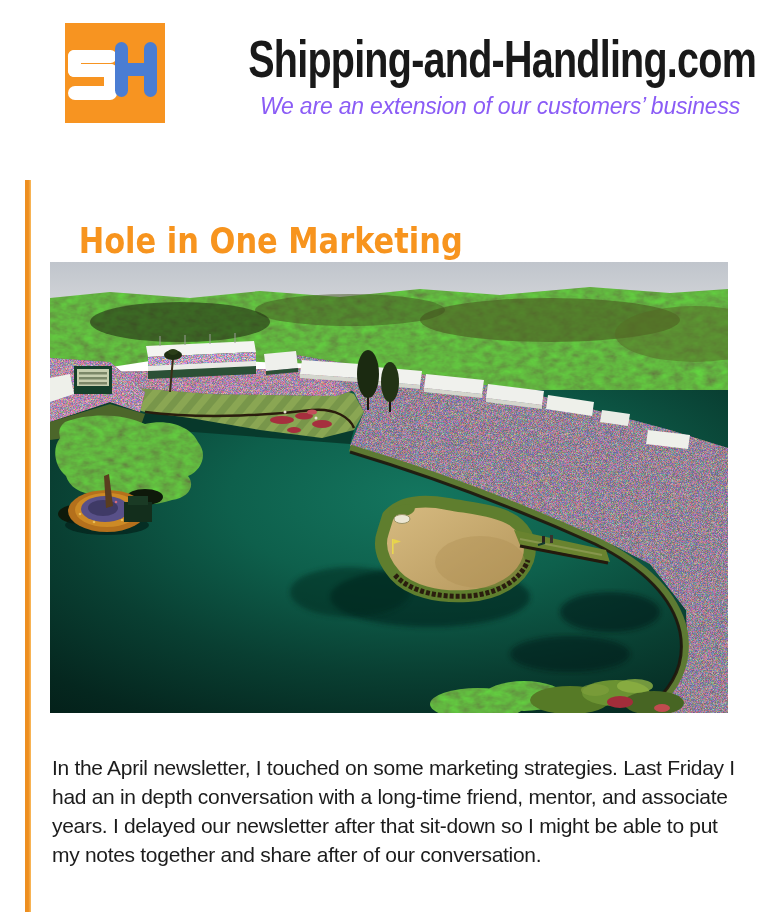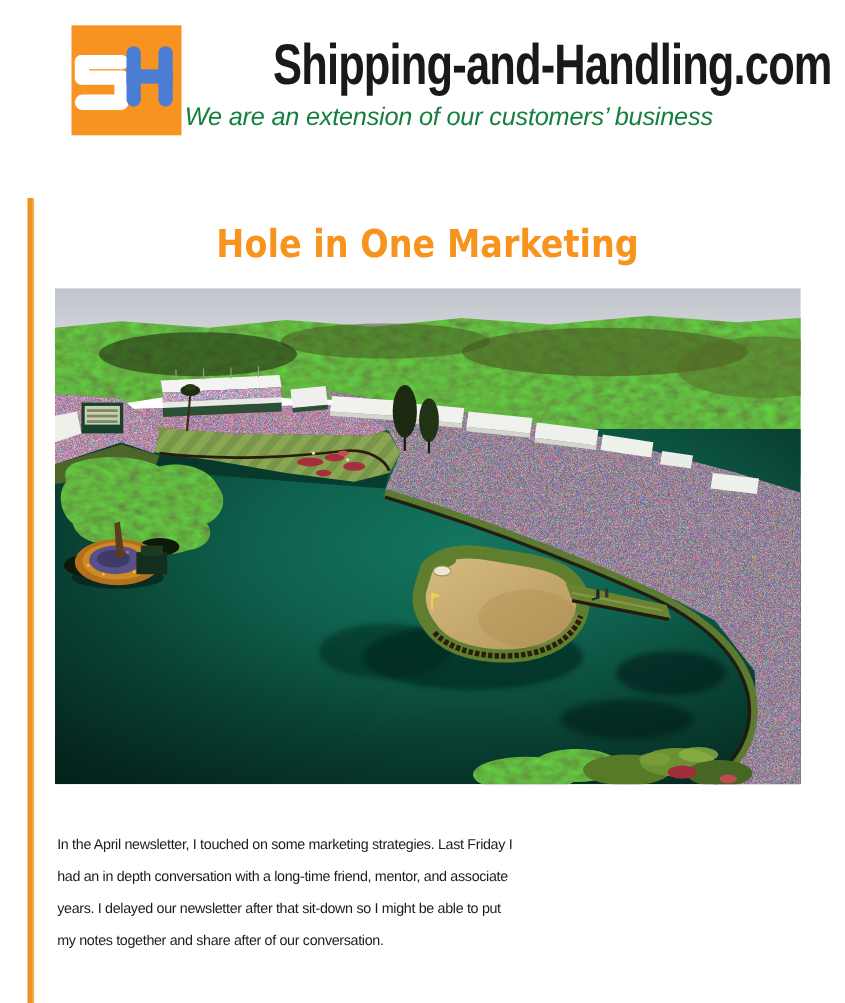--- a/index.html
+++ b/index.html
@@ -1,42 +1,42 @@
 <!DOCTYPE html>
 <html><head>
 <meta charset="utf-8">
 <style>
   html,body{margin:0;padding:0;background:#ffffff;}
   .page{position:relative;width:768px;height:912px;background:#ffffff;overflow:hidden;
         font-family:"Liberation Sans",sans-serif;}
 
   
   .logo{position:absolute;left:65px;top:23px;width:100px;height:100px;background:#f79421;}
-  .brand-block{position:absolute;left:168px;top:0;width:572px;height:140px;text-align:left;}
+  .brand-block{position:absolute;left:168px;top:0;width:572px;height:140px;text-align:right;}
   .brand-title{display:inline-block;margin-top:33px;font-size:52px;line-height:52px;font-weight:bold;
                color:#191919;letter-spacing:-1px;white-space:nowrap;
                transform:scaleX(0.76);transform-origin:center;}
   .brand-tagline{display:block;margin-top:9px;font-size:23px;line-height:24px;font-style:italic;
-                 color:#15803d;letter-spacing:-0.2px;white-space:nowrap;}
+                 color:#8b5cf6;letter-spacing:-0.2px;white-space:nowrap;}
 
   
   .accent-bar{position:absolute;left:25px;top:180px;width:6px;height:732px;
               background:linear-gradient(to right,#ee8f20 55%,#f9bb60);}
 
   
-  .headline-wrap{position:absolute;left:50px;top:203px;width:678px;text-align:center;}
+  .headline-wrap{position:absolute;left:50px;top:221px;width:678px;text-align:left;}
   .headline{display:inline-block;font-family:"DejaVu Sans","Liberation Sans",sans-serif;
             font-weight:bold;font-size:35px;line-height:40px;color:#f7941e;
             transform:scaleX(0.87);transform-origin:center;white-space:nowrap;}
 
   .photo{position:absolute;left:50px;top:262px;width:678px;height:451px;}
   .photo svg{display:block;}
 
   .body-text{position:absolute;left:52px;top:753px;width:680px;color:#1c1c1c;
-             font-size:13px;line-height:29px;letter-spacing:-0.3px;}
+             font-size:21px;line-height:29px;letter-spacing:-0.3px;}
   .body-text div{white-space:nowrap;}
 </style>
 </head>
 <body>
 
 <div class="page">
 
   <div class="logo">
     <svg width="100" height="100" viewBox="0 0 100 100">
 

